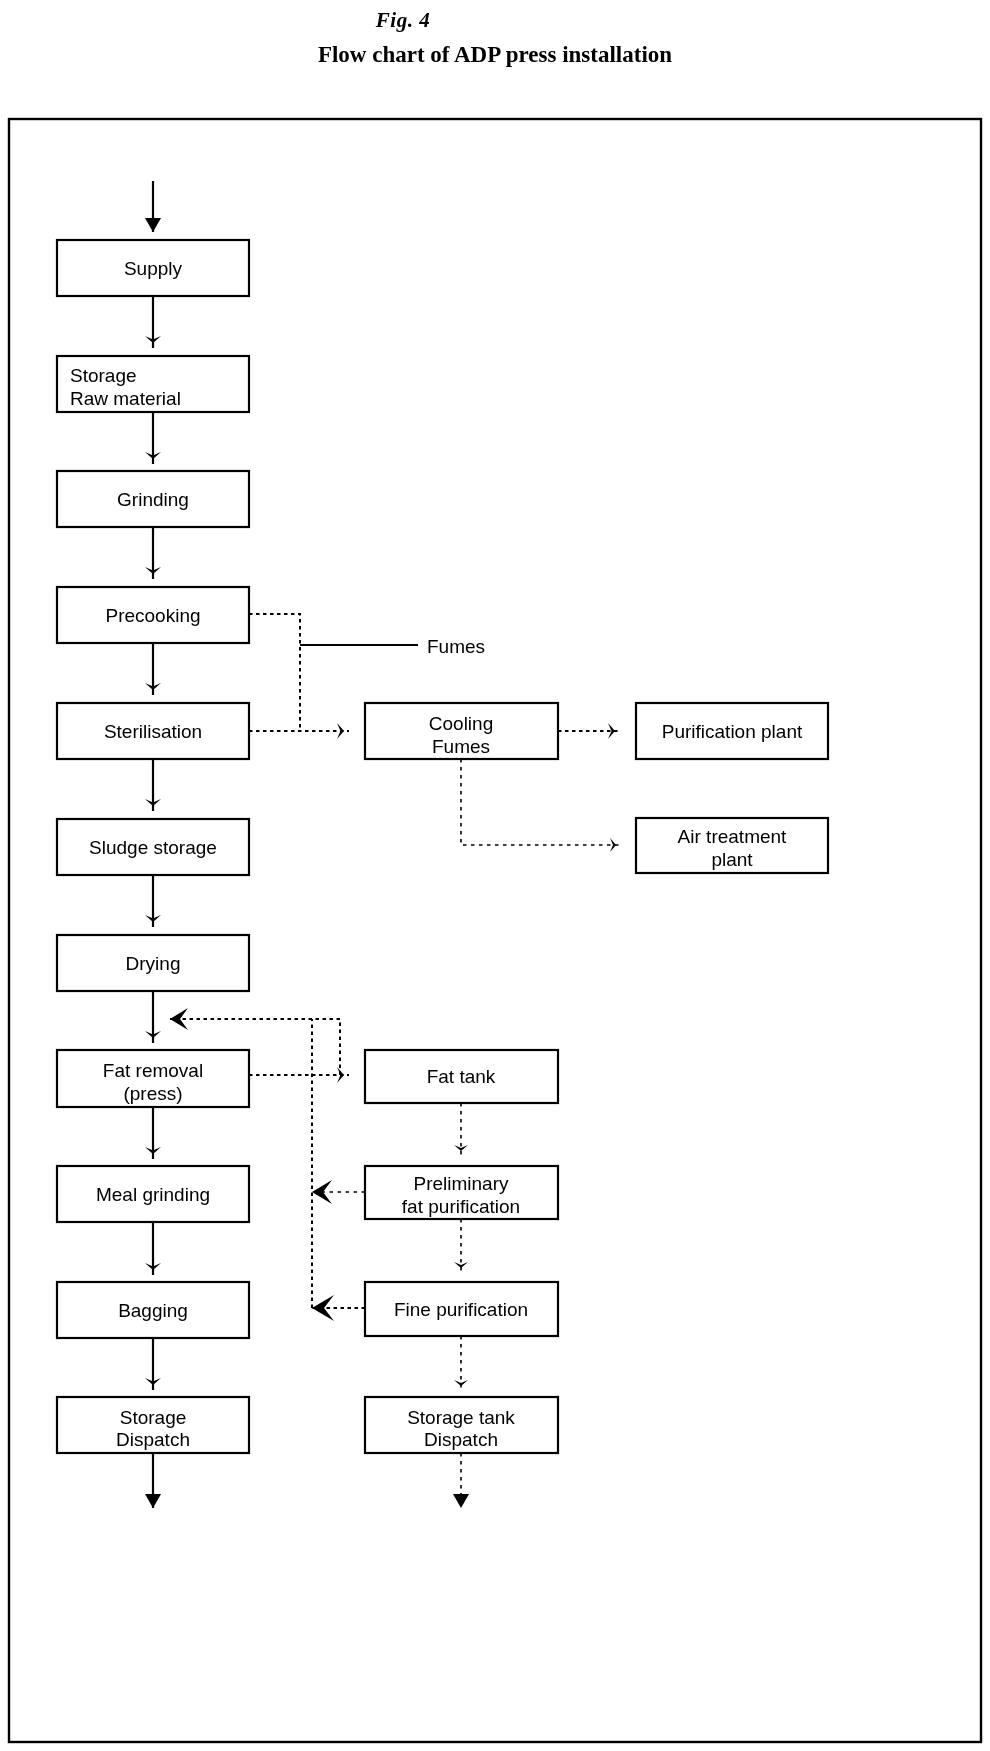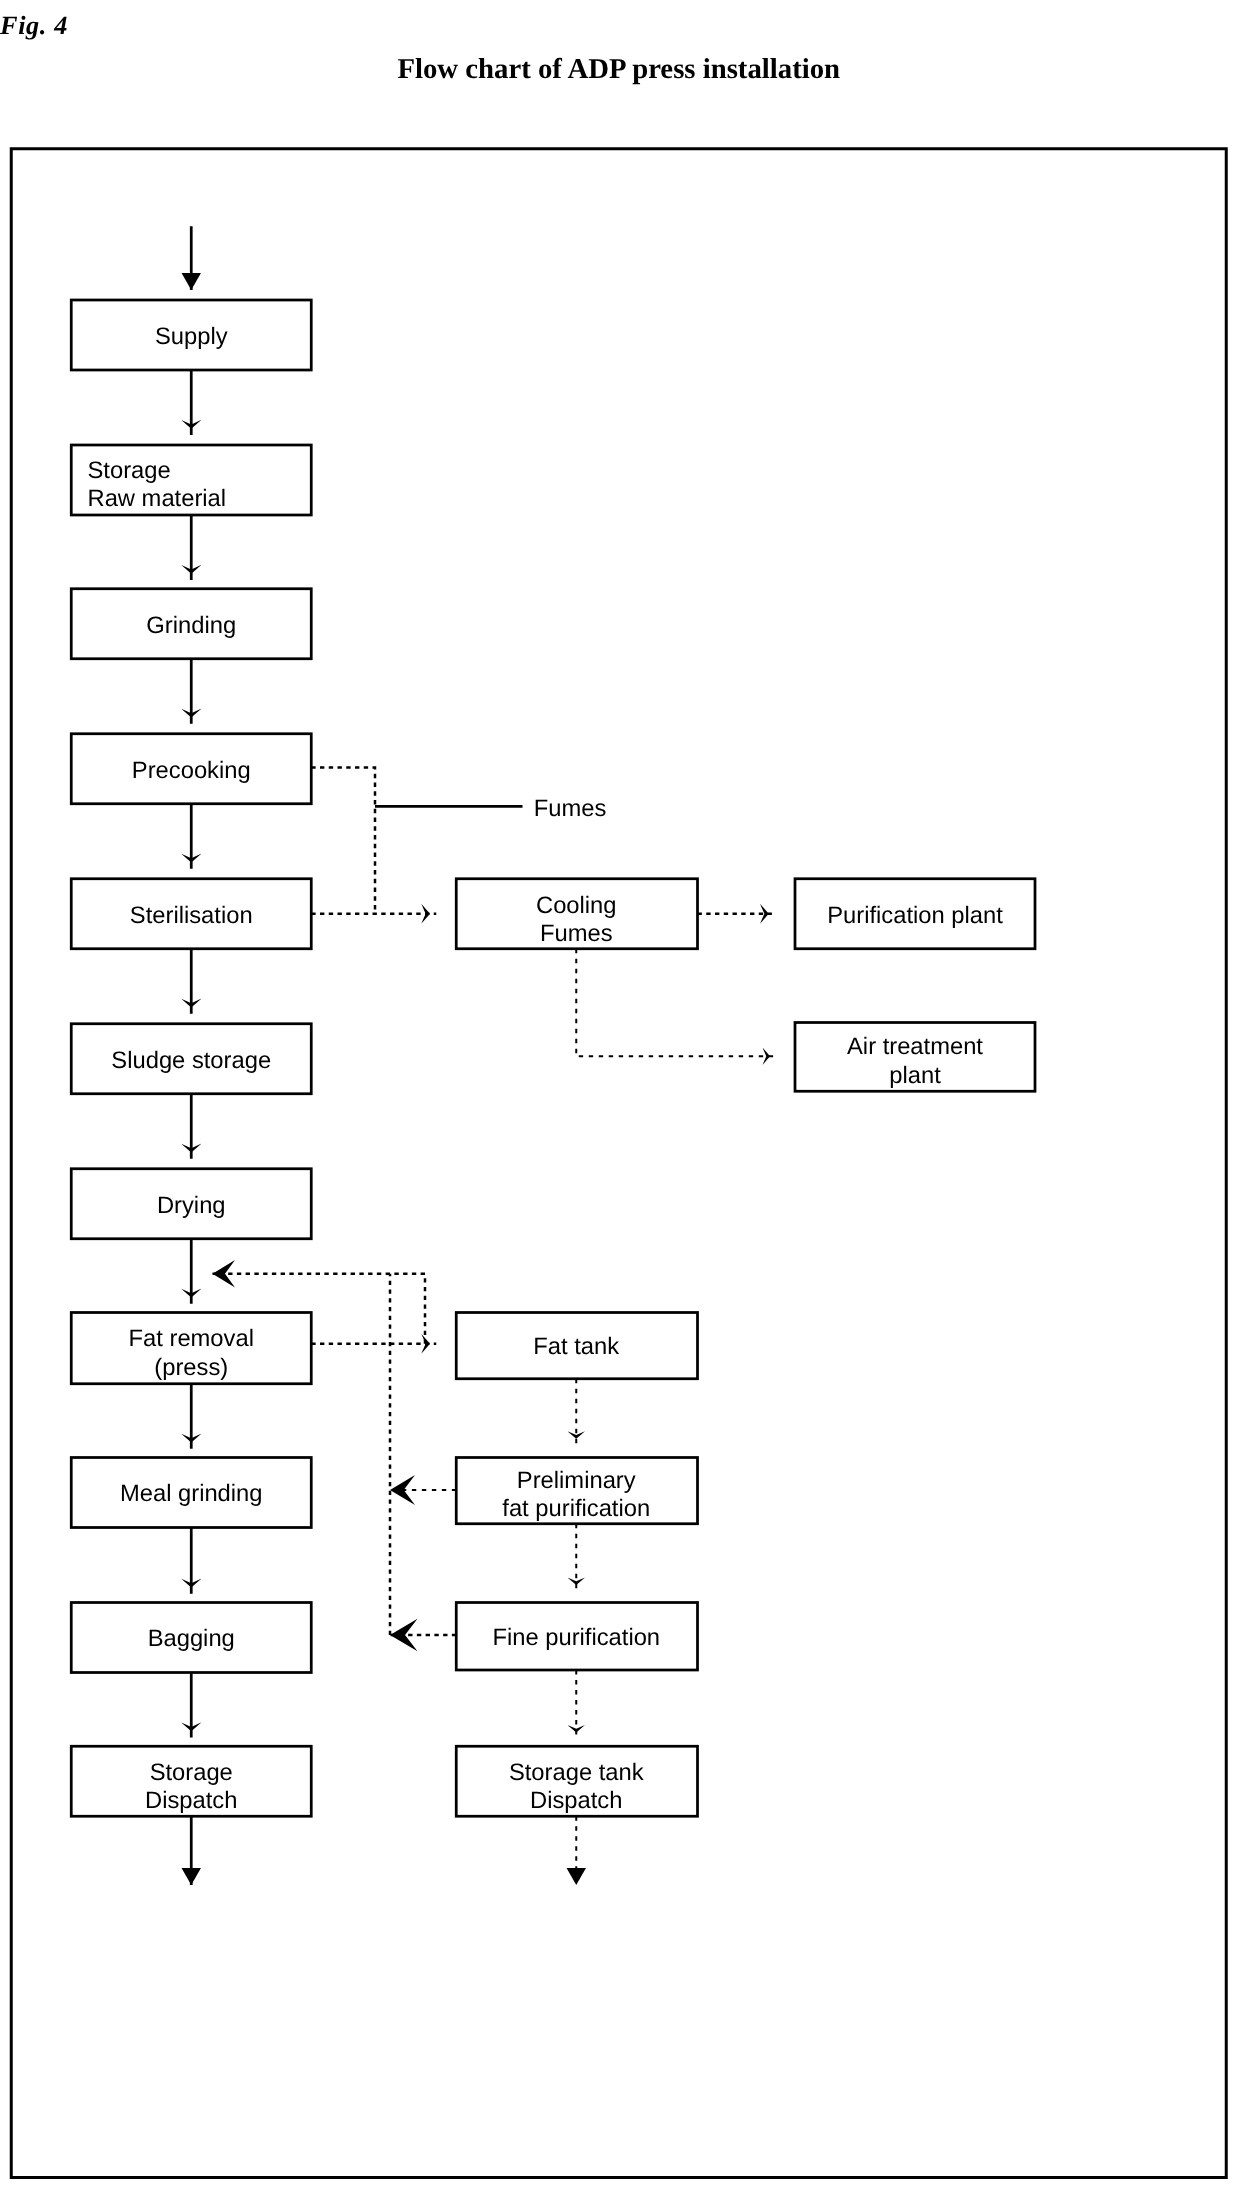--- a/index.html
+++ b/index.html
@@ -1,19 +1,19 @@
 <!DOCTYPE html>
 <html><head>
 <meta charset="utf-8">
 <style>
   html,body{margin:0;padding:0;background:#ffffff;}
   body{width:990px;height:1751px;overflow:hidden;
        font-family:"Liberation Sans",sans-serif;color:#000;}
   #page{position:relative;width:990px;height:1751px;}
-  .fig-label{position:absolute;left:0;top:8px;width:806px;text-align:left;
+  .fig-label{position:absolute;left:0;top:8px;width:806px;text-align:center;
              font-family:"Liberation Serif",serif;font-style:italic;font-weight:bold;
              font-size:21px;letter-spacing:.5px;}
   .fig-title{position:absolute;left:0;top:42px;width:990px;text-align:center;
              font-family:"Liberation Serif",serif;font-weight:bold;font-size:23px;}
   svg{position:absolute;left:0;top:0;}
   .frame{fill:none;stroke:#000;stroke-width:2.4;}
   .bx{fill:#ffffff;stroke:#000;stroke-width:2.2;}
   .ln{stroke:#000;stroke-width:2.2;fill:none;}
   .dt{stroke:#000;stroke-width:2.0;fill:none;stroke-dasharray:3.5,3.5;}
   .dt-thin{stroke:#000;stroke-width:1.6;fill:none;stroke-dasharray:3.5,4.5;}

